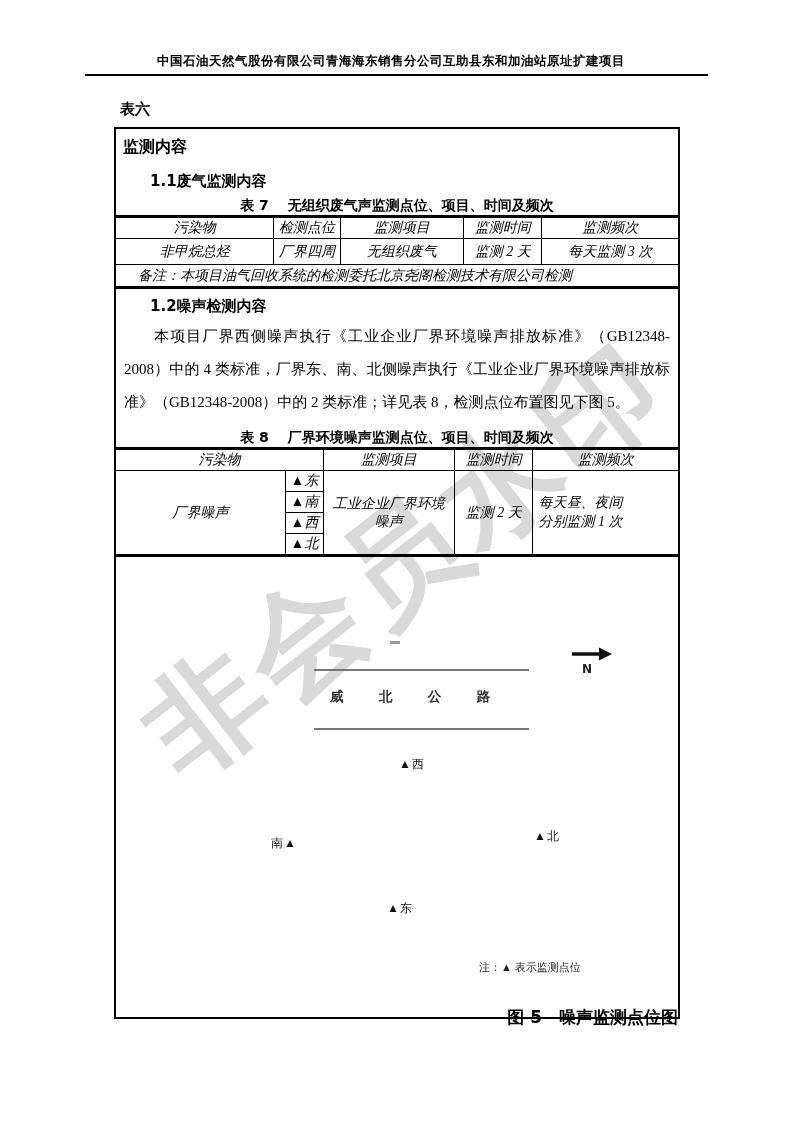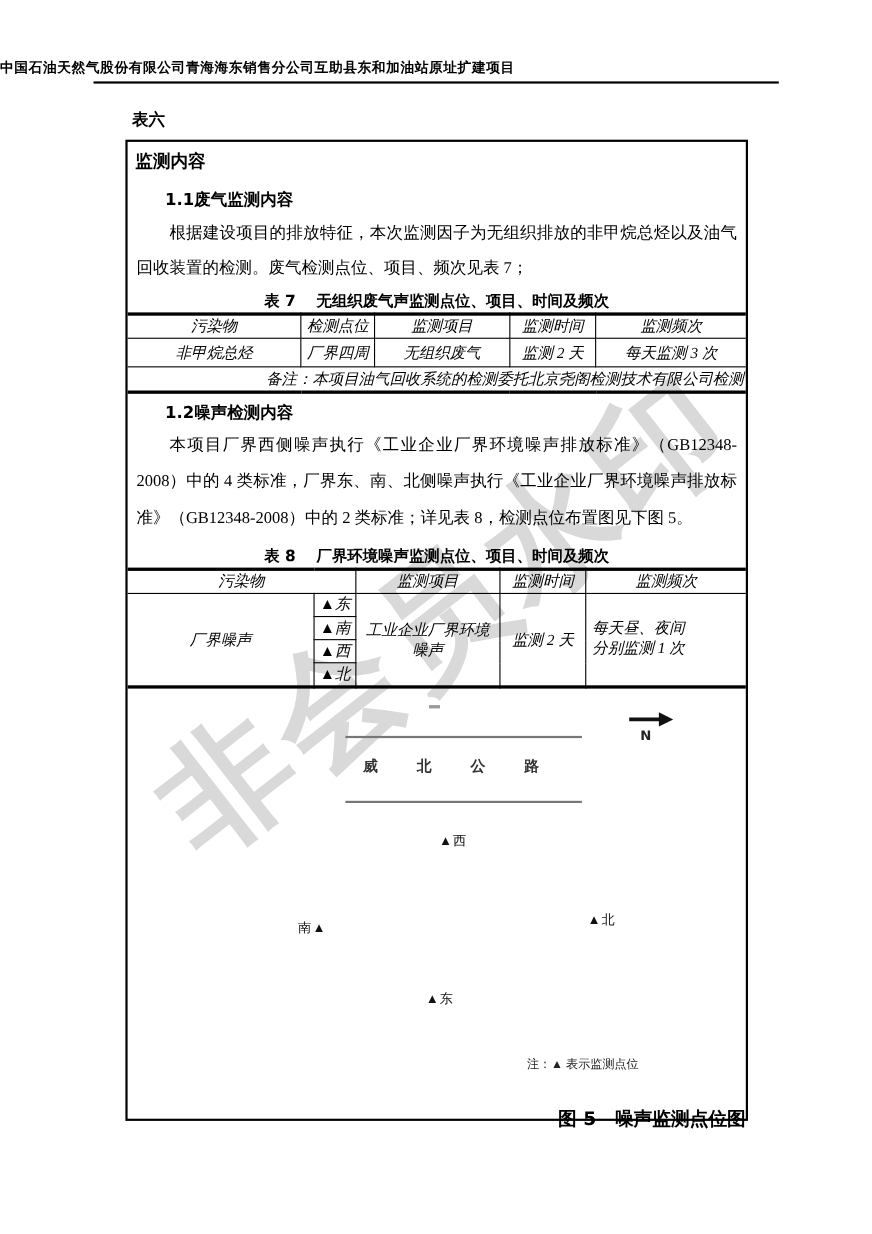--- a/index.html
+++ b/index.html
@@ -11,21 +11,21 @@
   }
   .watermark {
     position:absolute; left:95px; top:480px; z-index:1;
     font-family:"DejaVu Sans",sans-serif; font-weight:700;
     font-size:118px; letter-spacing:6px; color:#d9d9d9;
     white-space:nowrap; transform:rotate(-38deg); transform-origin:center;
     user-select:none;
   }
   .hdr-title {
     position:absolute; left:0; right:11px; top:53px; z-index:2;
-    font-size:12.5px; font-weight:600; letter-spacing:.5px;
+    text-align:center; font-size:12.5px; font-weight:600; letter-spacing:.5px;
   }
   .hdr-rule { position:absolute; left:85px; top:74px; width:623px; height:2px; background:#000; z-index:2; }
   .table-label { position:absolute; left:120px; top:100px; z-index:2;
     font-family:"DejaVu Sans",sans-serif; font-weight:700; font-size:15px; }
   .doc-box {
     position:absolute; left:114px; top:127px; width:566px; height:892px;
     border:2px solid #000; z-index:2; background:transparent;
   }
   .h-main { margin:8px 0 0 7px; font-family:"DejaVu Sans",sans-serif; font-weight:700; font-size:16px; }
   .h-sec  { margin:14px 0 0 34px; font-family:"DejaVu Sans",sans-serif; font-weight:700; font-size:15px; }
@@ -40,21 +40,21 @@
   }
   table.mon { width:100%; border-collapse:collapse; table-layout:fixed;
     border-top:3px solid #000; border-bottom:3px solid #000; font-size:14px; }
   table.mon td {
     border:1px solid #000; text-align:center; vertical-align:middle; padding:1px 2px;font-style:italic;
   }
   table.mon tr td:first-child { border-left:none; }
   table.mon tr td:last-child  { border-right:none; }
   table.mon .hrow td { height:18px; }
   .t7 .drow td { height:26px; }
-  .t7 .rrow td { height:23px; text-align:right; padding-left:22px; }
+  .t7 .rrow td { height:23px; text-align:left; padding-left:22px; }
   .t8 .srow td { height:20px; }
   .t8 td.freq { text-align:left; padding-left:5px; }
   .t8 td.freq span { display:inline-block; max-width:92px; text-align:left; line-height:1.35; }
   
   .figure { position:absolute; left:0; top:503px; width:100%; height:360px; }
   .fig-dash { position:absolute; left:274px; top:9px; width:10px; height:3px; background:#999; }
   .n-arrow { position:absolute; left:455px; top:14px; }
   .n-label { position:absolute; left:466px; top:30px; font-family:"DejaVu Sans",sans-serif;
     font-weight:700; font-size:12px; color:#222; }
   .road-line { position:absolute; left:198px; width:215px; height:1.5px; background:#777; }
@@ -89,21 +89,20 @@
   <div class="hdr-rule"></div>
 
   <div class="table-label">表六</div>
 
   <div class="doc-box">
 
     <div class="h-main">监测内容</div>
 
     <div class="h-sec">1.1废气监测内容</div>
 
-    <p class="body-p">根据建设项目的排放特征，本次监测因子为无组织排放的非甲烷总烃以及油气回收装置的检测。废气检测点位、项目、频次见表 7；</p>
 
     <div class="tbl-title">表 7　 无组织废气声监测点位、项目、时间及频次</div>
 
     <table class="mon t7">
       <colgroup>
         <col style="width:28.1%">
           <col style="width:11.8%">
           <col style="width:21.9%">
         <col style="width:14.0%">
           <col style="width:24.2%">

